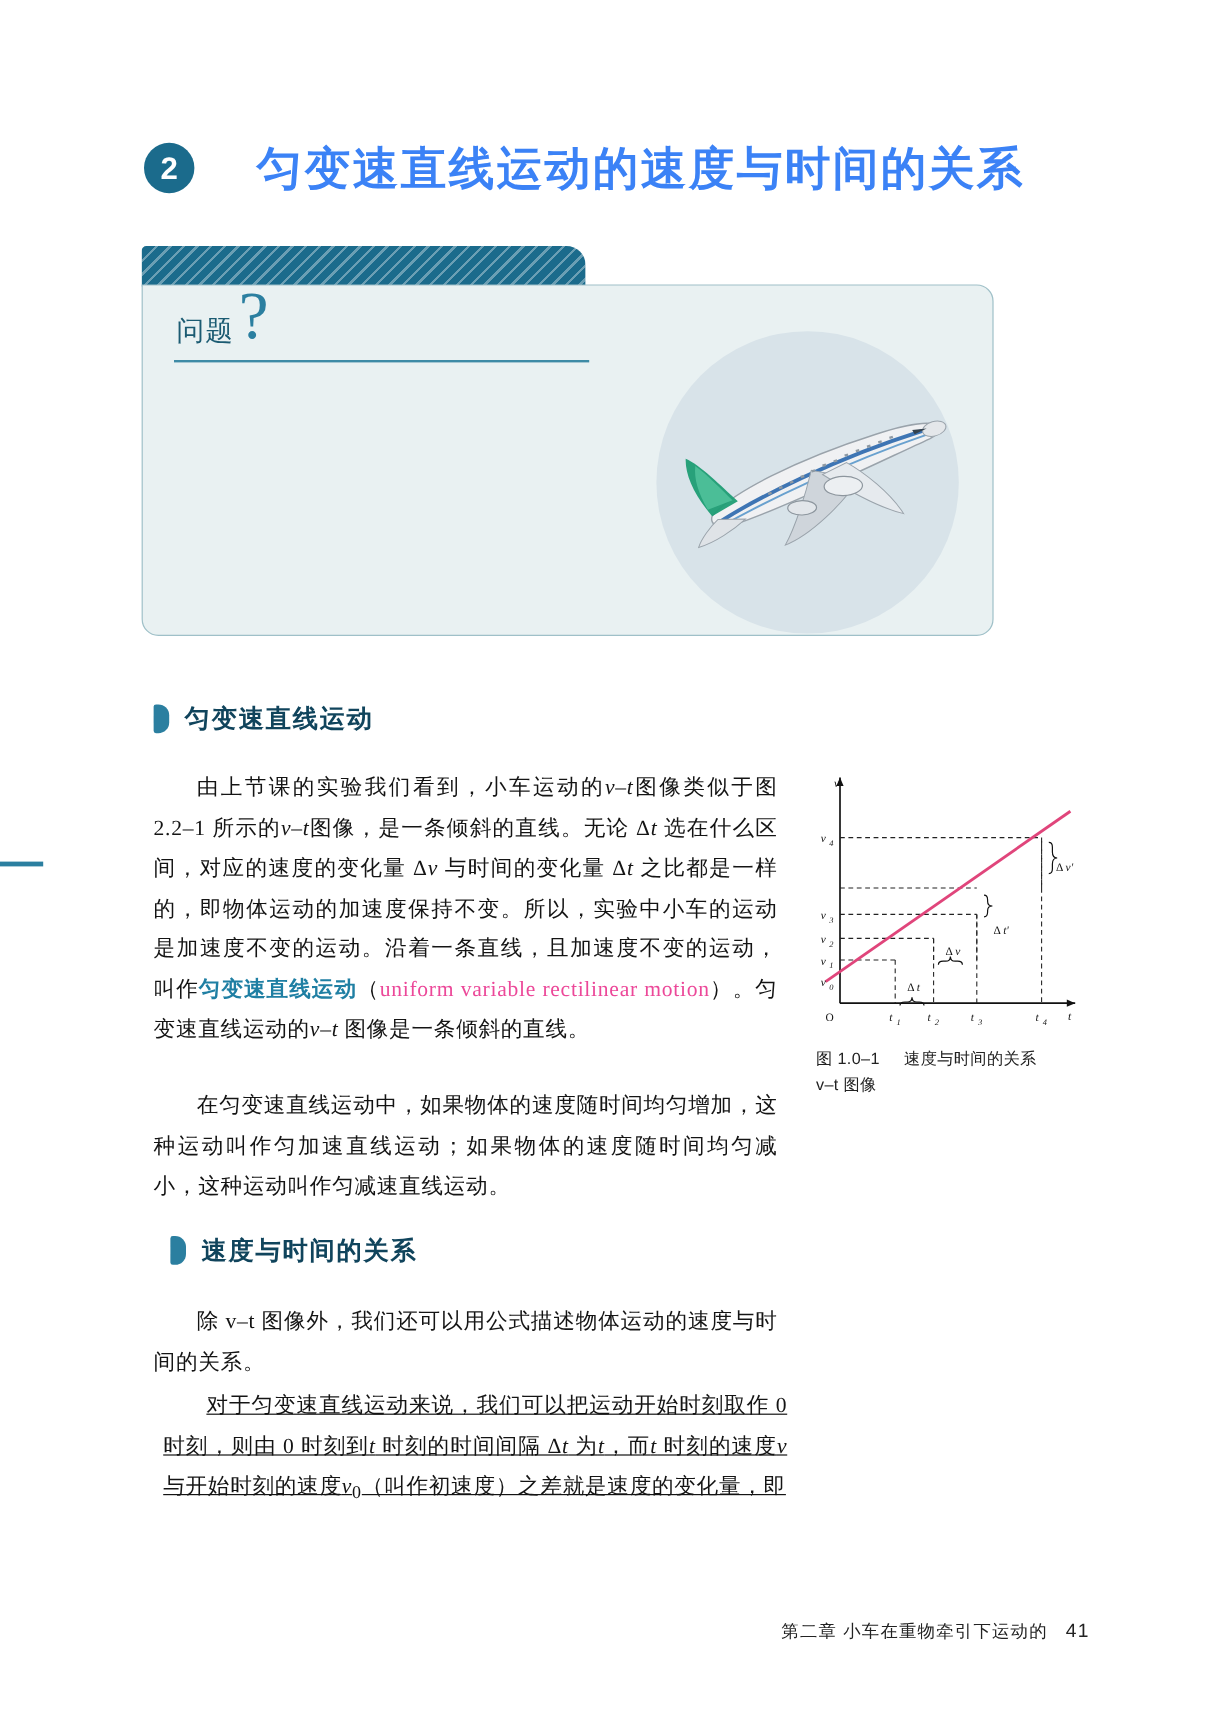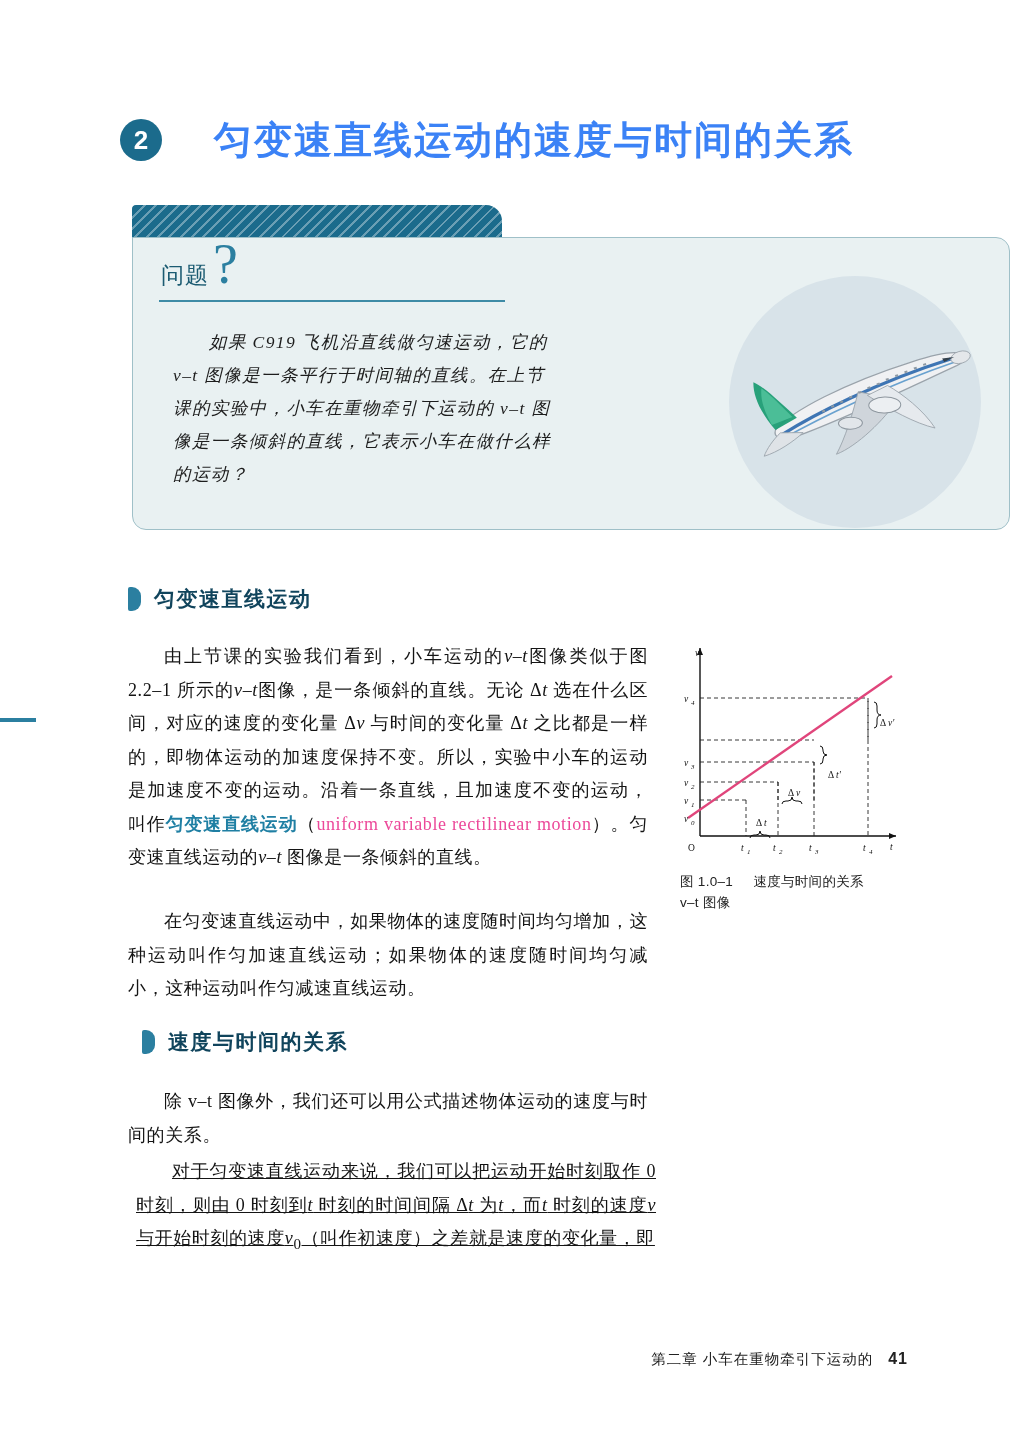--- a/index.html
+++ b/index.html
@@ -45,23 +45,23 @@
     font-size: 38px;
     letter-spacing: 2px;
     color: #3b82f6;
     font-family: "Liberation Serif", serif;
     font-weight: bold;
   }
 
   
   .qbox {
     position: absolute;
-    left: 132px;
+    left: 118px;
     top: 205px;
-    width: 878px;
+    width: 710px;
     height: 325px;
   }
   .qbox-tab {
     position: absolute;
     left: 0;
     top: 0;
     width: 370px;
     height: 34px;
     background: #1b6b8c;
     border-radius: 4px 16px 0 0;
@@ -201,21 +201,21 @@
   .footer {
     position: absolute;
     right: 112px;
     bottom: 62px;
     font-family: "Liberation Sans", sans-serif;
     font-size: 14.5px;
     color: #222;
     letter-spacing: 1px;
   }
   .footer .pg {
-    font-weight: bold;
+    font-weight: normal;
     margin-left: 10px;
     font-size: 16px;
     text-align: right;
   }
 
   
   .edge-tick {
     position: absolute;
     left: 0;
     top: 718px;
@@ -233,21 +233,20 @@
 </div>
 
 <div class="edge-tick"></div>
 
 <div class="qbox">
   <div class="qbox-tab"></div>
   <div class="qbox-body">
     <div class="qbox-label">问题</div>
     <div class="qbox-qmark">?</div>
     <div class="qbox-rule"></div>
-    <div class="qbox-text">如果 C919 飞机沿直线做匀速运动，它的 v–t 图像是一条平行于时间轴的直线。在上节课的实验中，小车在重物牵引下运动的 v–t 图像是一条倾斜的直线，它表示小车在做什么样的运动？</div>
 
     <div class="plane-circle"></div>
     <svg class="plane-svg" viewBox="0 0 300 200">
       <g transform="rotate(-16 150 100)">
 
         <path d="M60 118 C80 104, 140 92, 210 90 C238 89, 256 92, 262 97 C266 100, 262 104, 252 106 C200 114, 120 128, 74 130 C62 130, 56 124, 60 118 Z" fill="#f0f1f3" stroke="#9aa3ab" stroke-width="1.2"></path>
 
         <path d="M66 124 C100 114, 170 100, 248 98" fill="none" stroke="#1e5fa8" stroke-width="3.2" opacity="0.85"></path>
         <path d="M66 128 C104 119, 175 106, 252 102" fill="none" stroke="#2f7fbf" stroke-width="1.6" opacity="0.7"></path>
 

